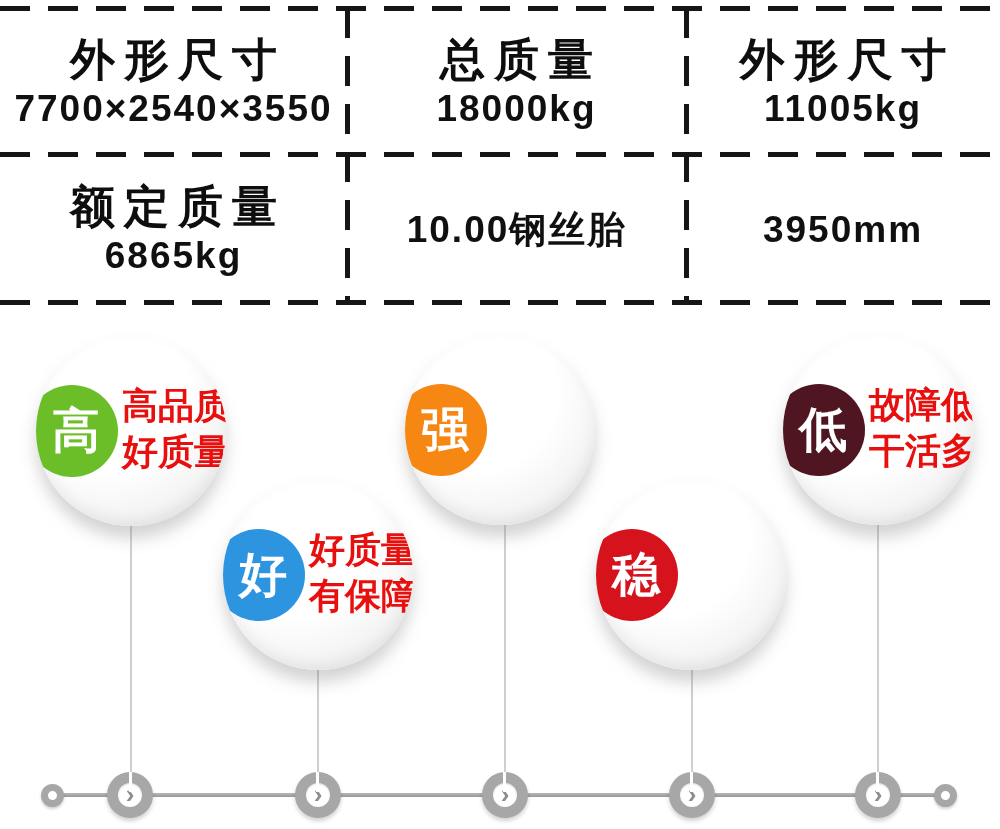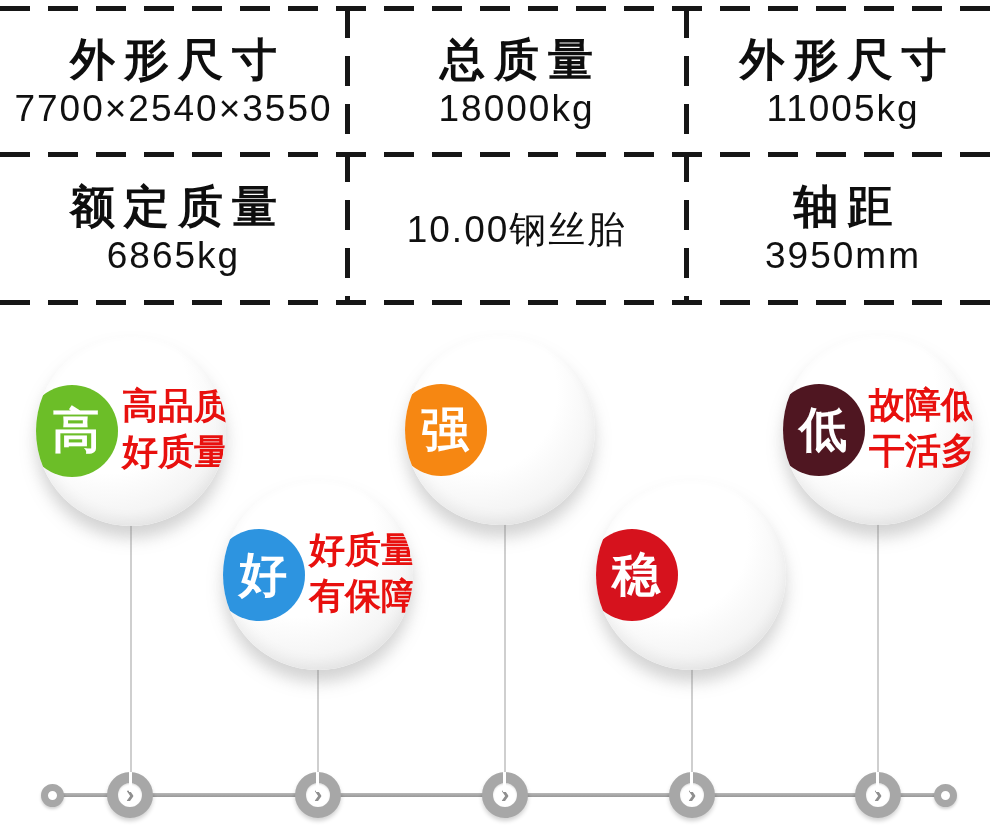--- a/index.html
+++ b/index.html
@@ -24,21 +24,21 @@
     display:grid;grid-template-columns:347px 339px 314px;grid-template-rows:147px 148px;
   }
   .spec-cell{
     display:flex;flex-direction:column;align-items:center;justify-content:center;gap:8px;
   }
   .spec-label{
     font-size:45px;font-weight:700;color:#0e0e0e;letter-spacing:9px;line-height:1;
     margin-left:9px; 
   }
   .spec-value{
-    font-size:37px;font-weight:400;color:#101010;letter-spacing:2px;line-height:1;
+    font-size:37px;font-weight:700;color:#101010;letter-spacing:2px;line-height:1;
   }
 
   
   .circle{
     position:absolute;width:190px;height:190px;border-radius:50%;overflow:hidden;
     background:radial-gradient(circle at 38% 30%,#ffffff 45%,#f5f5f5 68%,#e9e9e9 86%,#dcdcdc 100%);
     box-shadow:0 12px 16px rgba(130,130,130,0.35), inset 0 -6px 14px rgba(0,0,0,0.05);
   }
   .c1{left:36px;top:336px;}
   .c2{left:223px;top:480px;}
@@ -113,21 +113,20 @@
       <div class="spec-value">11005kg</div>
     </div>
     <div class="spec-cell">
       <div class="spec-label">额定质量</div>
       <div class="spec-value">6865kg</div>
     </div>
     <div class="spec-cell">
       <div class="spec-value">10.00钢丝胎</div>
     </div>
     <div class="spec-cell">
-      <div class="spec-label">轴距</div>
       <div class="spec-value">3950mm</div>
     </div>
   </div>
 
   <div class="conn" style="left:130px;top:523px;height:250px"></div>
   <div class="conn" style="left:317px;top:667px;height:106px"></div>
   <div class="conn" style="left:504px;top:522px;height:251px"></div>
   <div class="conn" style="left:691px;top:667px;height:106px"></div>
   <div class="conn" style="left:877px;top:522px;height:251px"></div>
   <div class="conn-notch" style="left:129px;top:772px;height:20px"></div>

